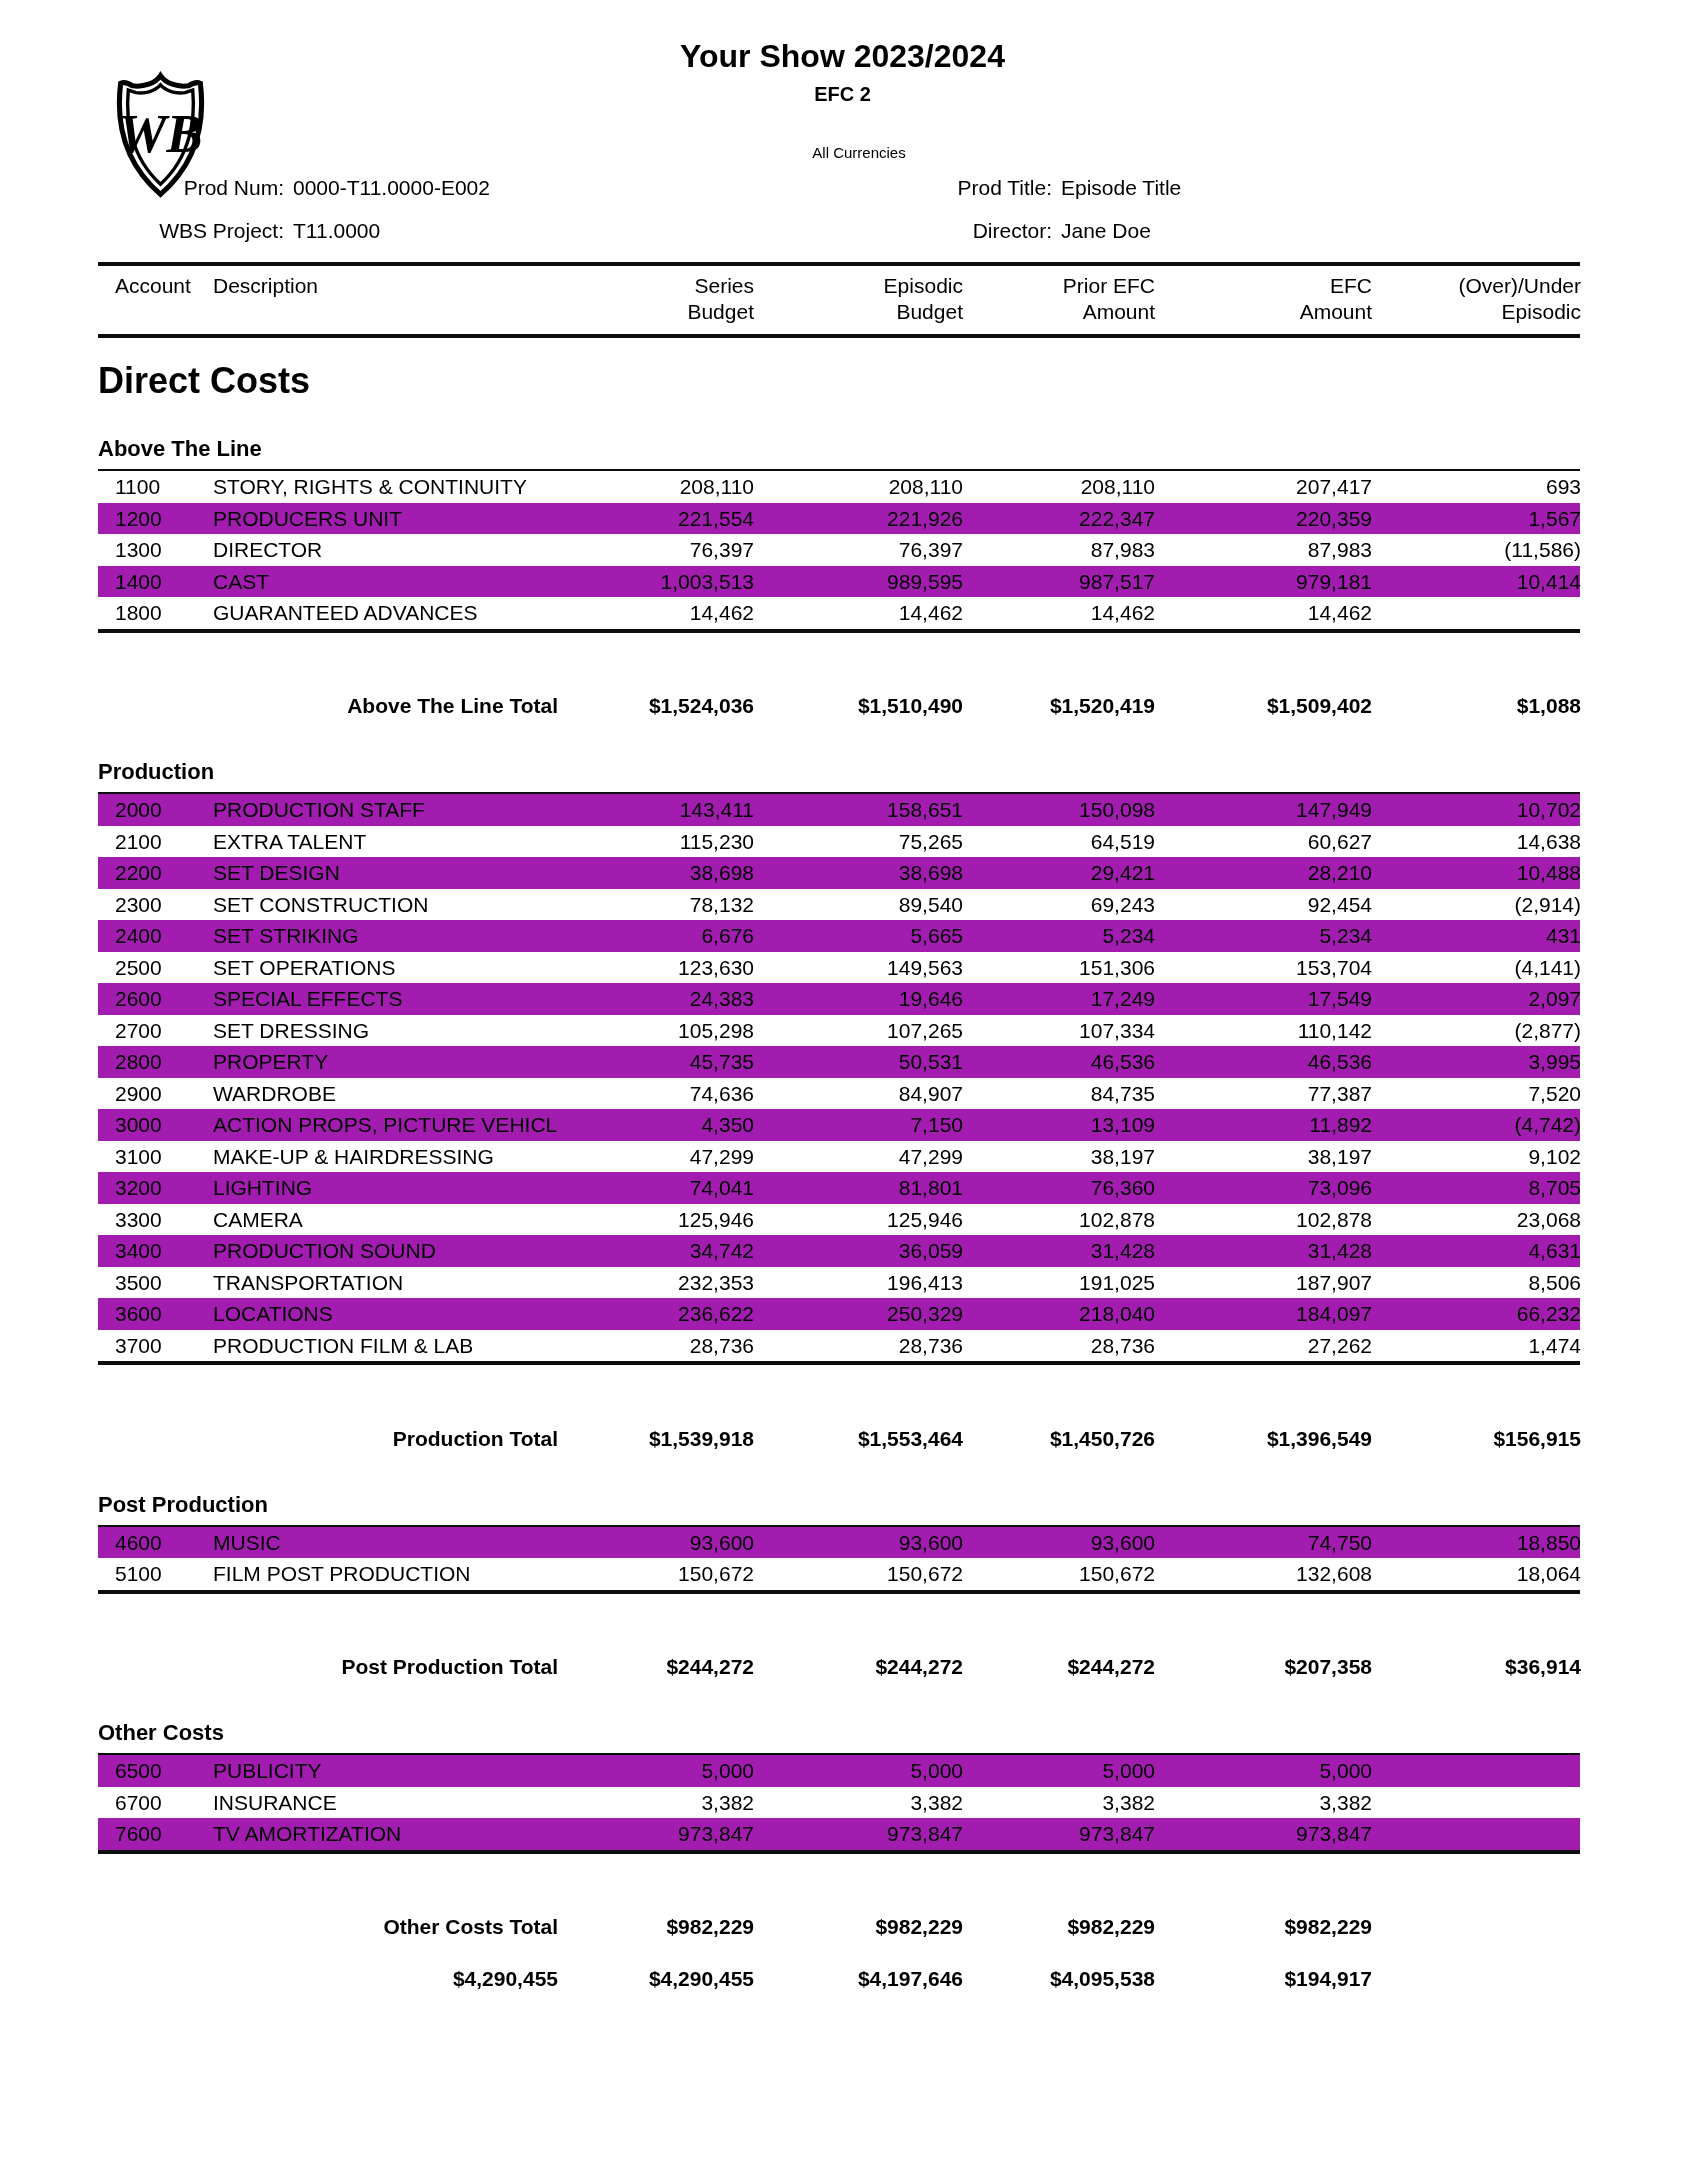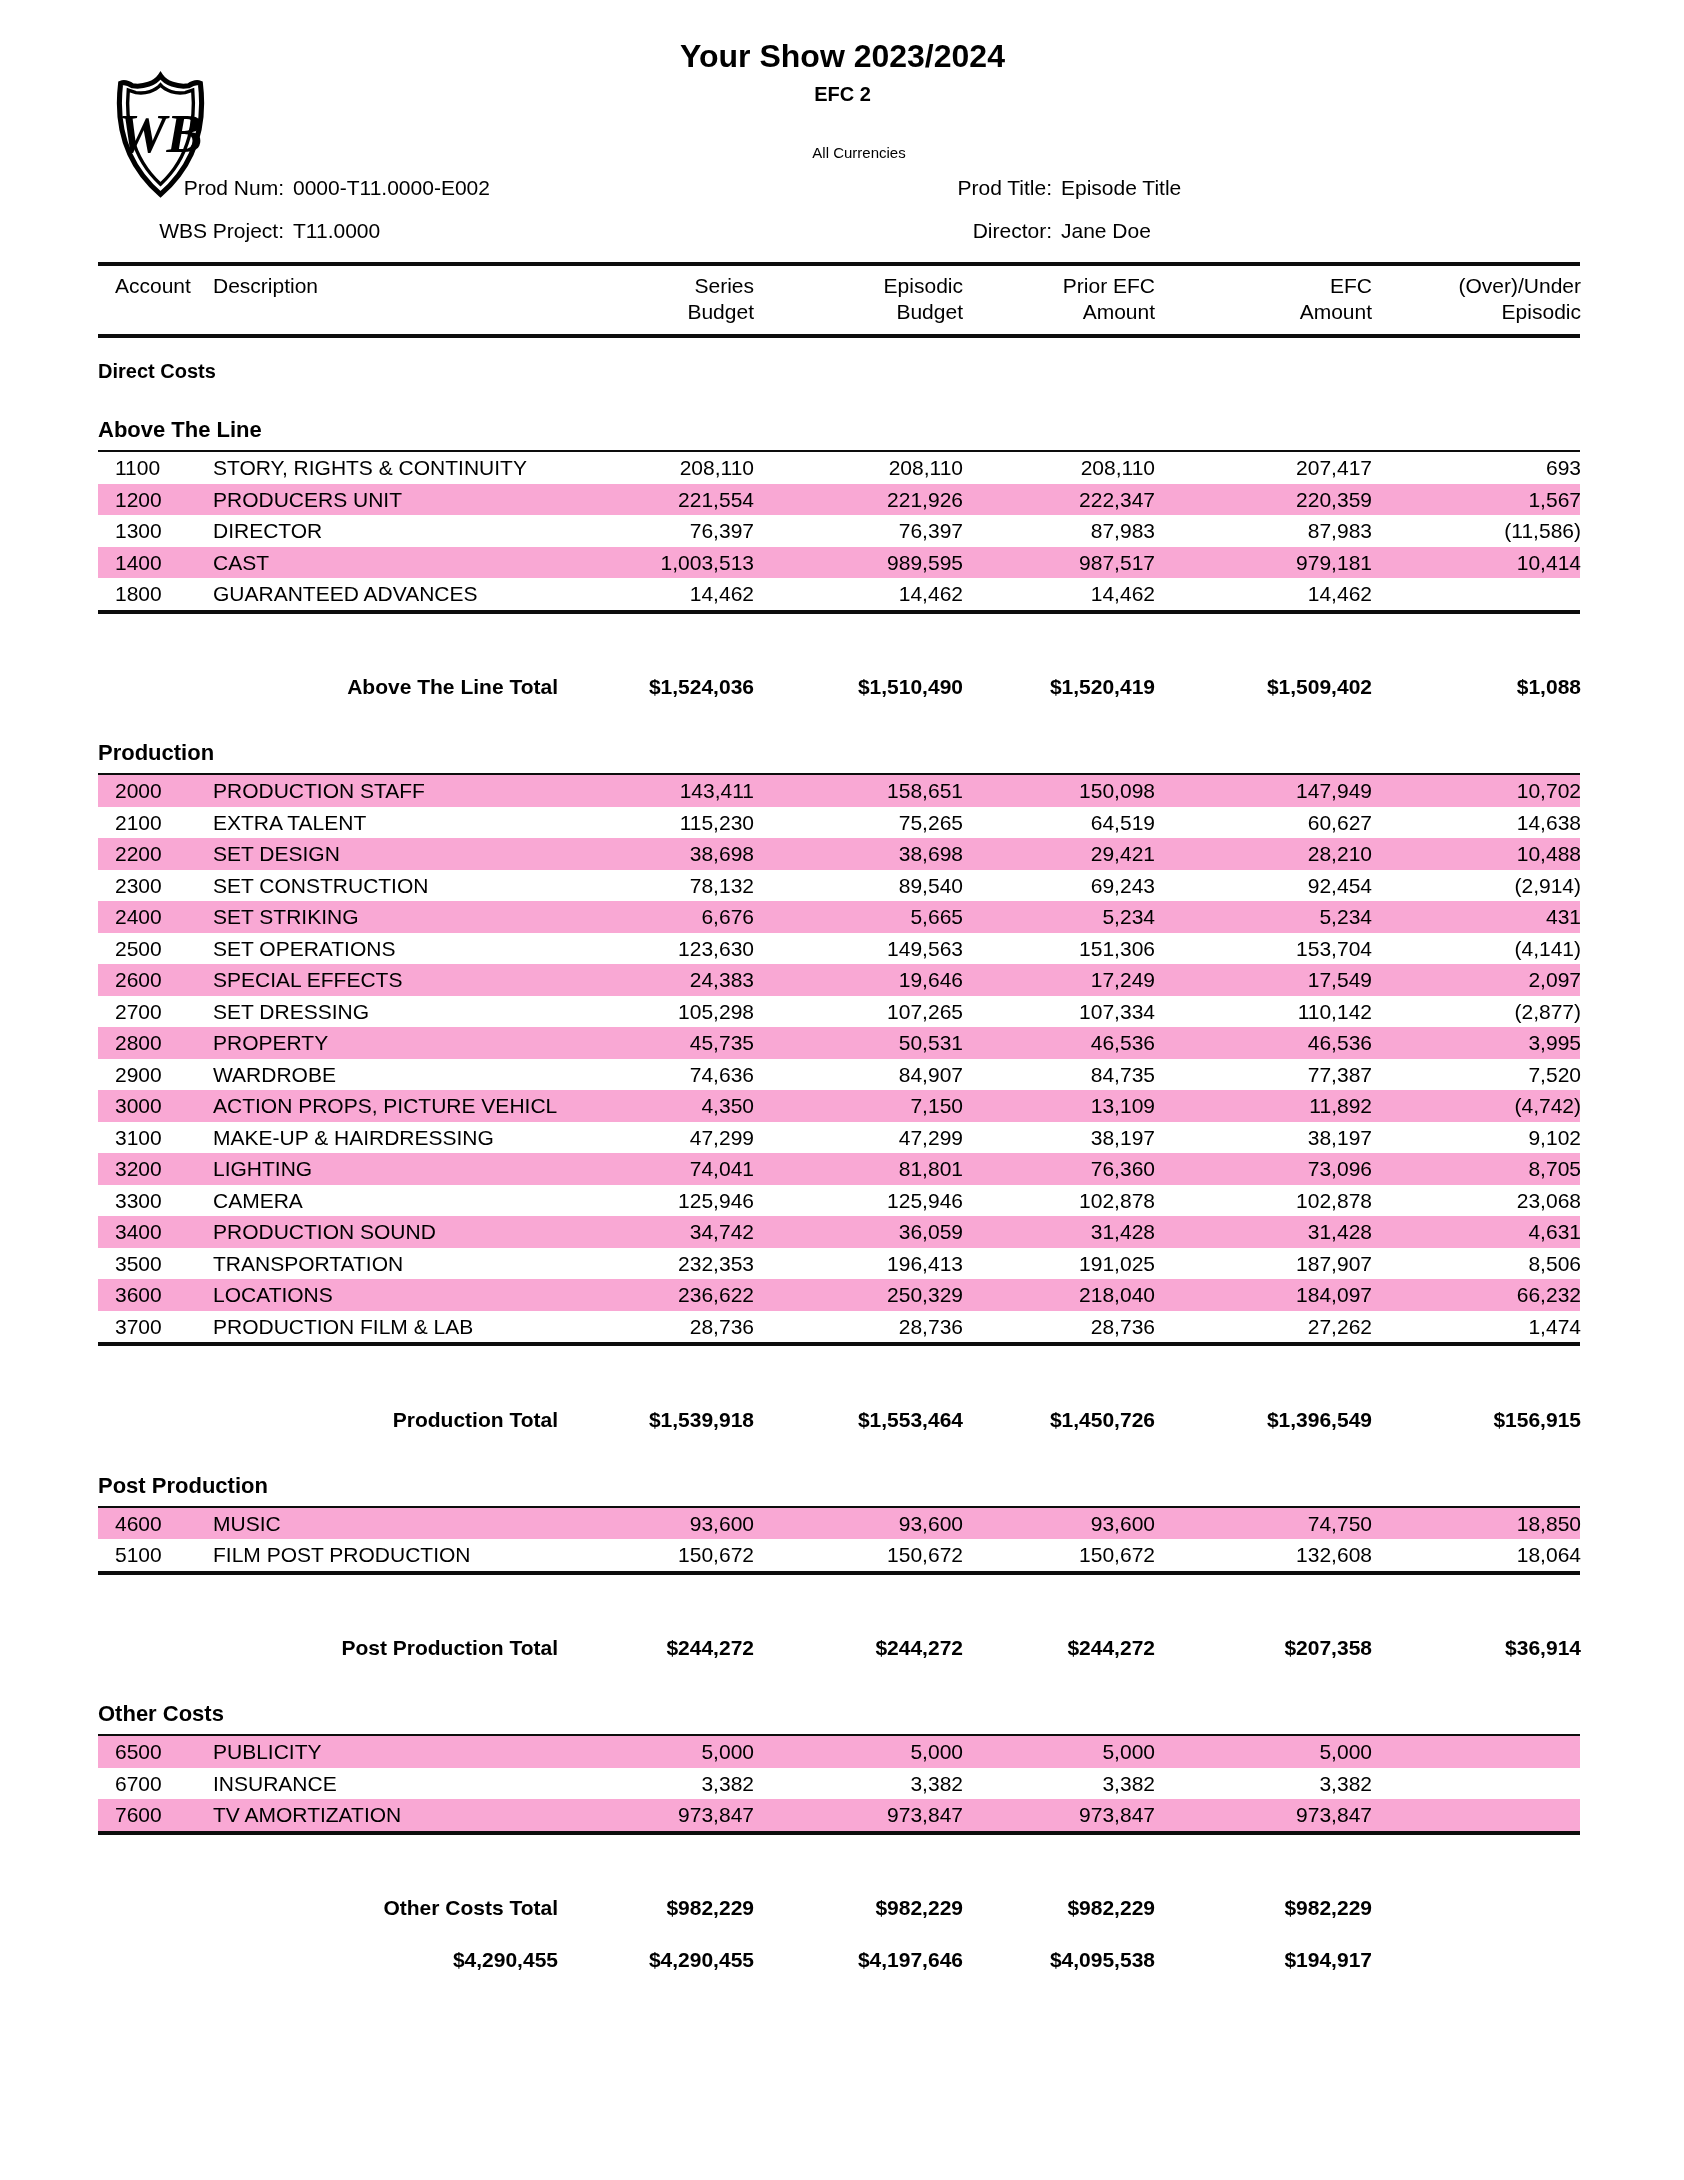--- a/index.html
+++ b/index.html
@@ -41,27 +41,27 @@
     grid-template-columns:460px 196px 209px 192px 217px 209px;
     margin-top:45px;
   }
 
   .col-headers { padding:6.8px 0 10.2px 0; font-size:21px; line-height:25.6px; }
   .col-headers .ch { display:flex; flex-direction:column; }
   .col-headers .ch.left { text-align:left; }
   .col-headers .ch.left.acct span { padding-left:17px; }
   .col-headers .ch.right { text-align:right; }
 
-  .main-heading { font-size:20px; font-weight:bold; margin:22px 0 0 0; }
+  .main-heading { font-size:36px; font-weight:bold; margin:22px 0 0 0; }
 
   .budget-section { margin-top:34px; }
   .section-title { font-size:22px; font-weight:bold; margin:0 0 6.8px 0; }
 
   .data-row { height:31.5px; line-height:31.5px; font-size:21px; }
-  .data-row.shaded { background:#f9a8d4; }
+  .data-row.shaded { background:#a21caf; }
   .cell { white-space:nowrap; overflow:hidden; }
   .cell.acct { padding-left:17px; }
   .cell.num { text-align:right; }
 
   .total-row { padding:13.6px 0 5.1px 0; font-size:21px; font-weight:bold; line-height:29px; }
   .total-row .label { text-align:right; }
 
   .grand-total-row { margin-top:15.3px; font-size:21px; font-weight:bold; line-height:34px; }
   .grand-total-row .label { text-align:right; font-size:26.4px; }
 

